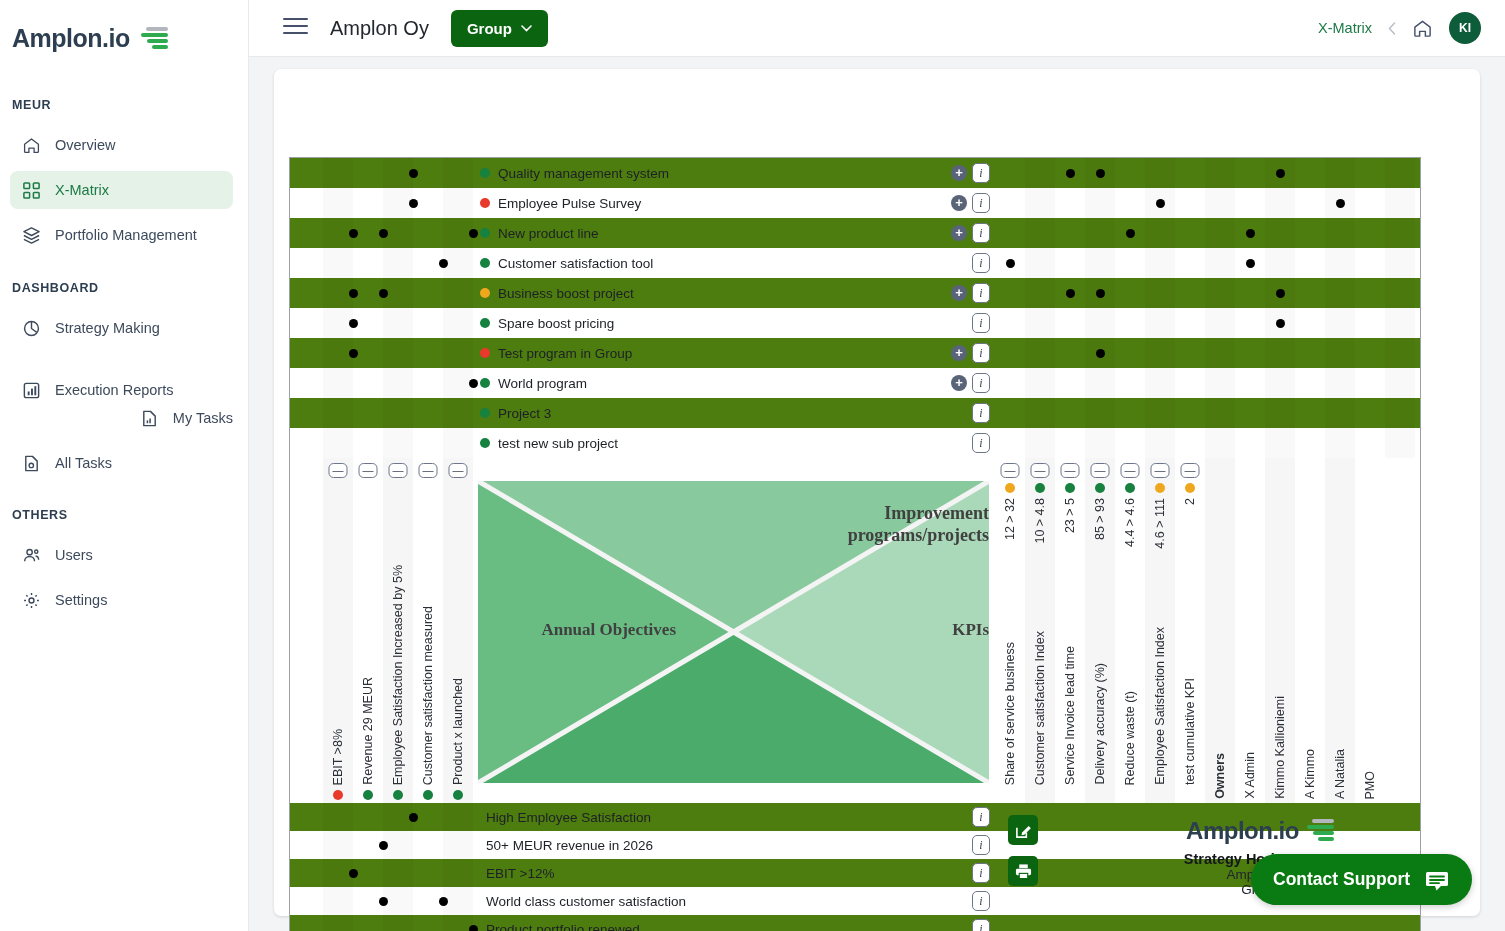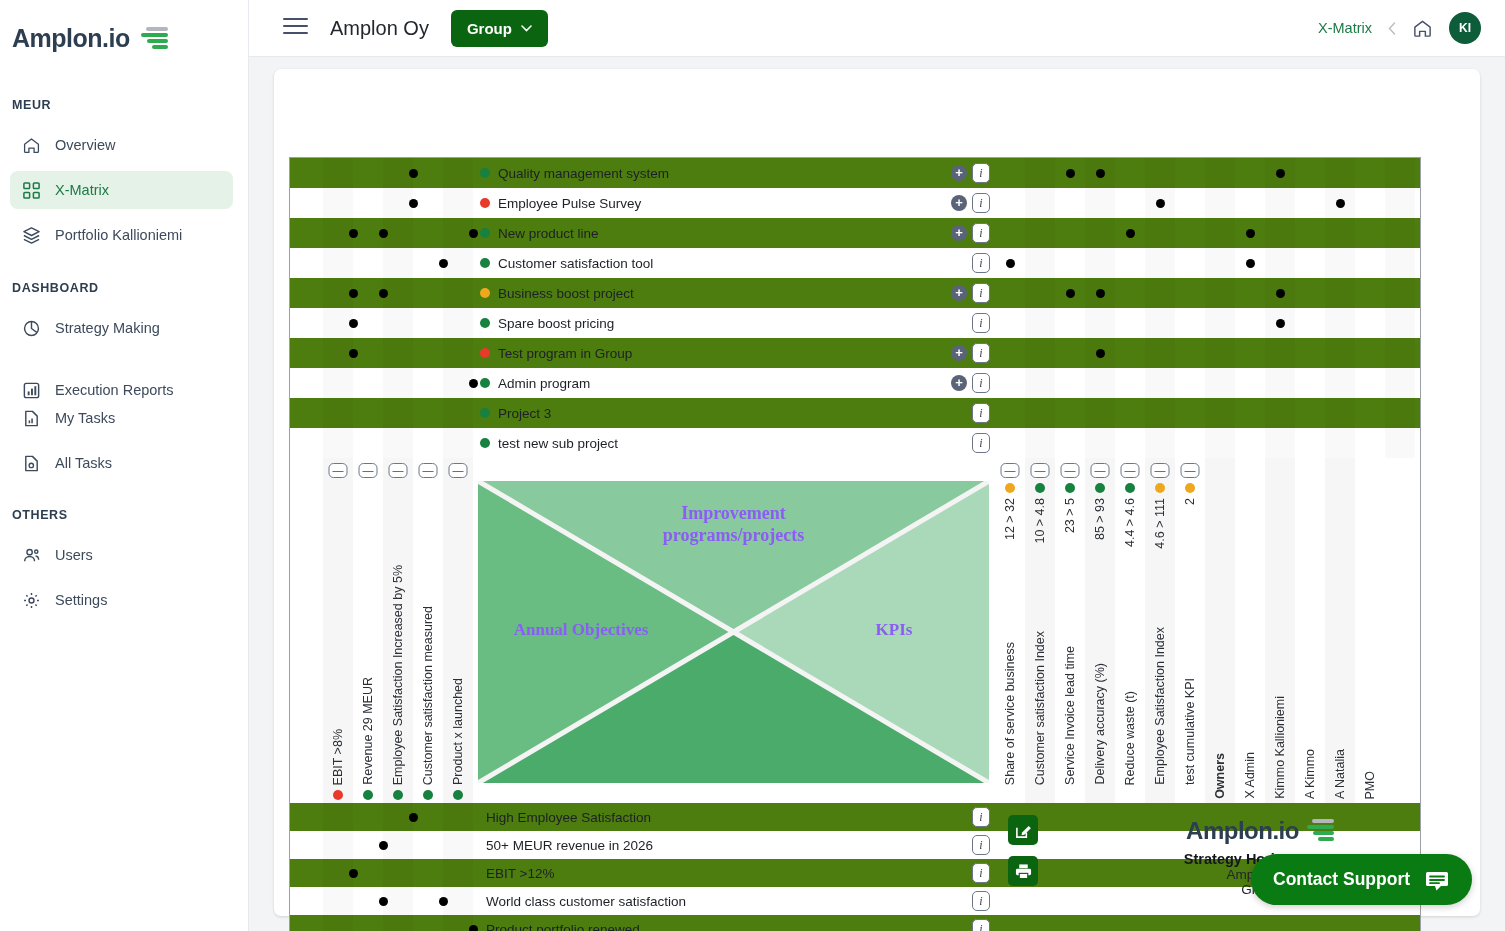--- a/index.html
+++ b/index.html
@@ -167,23 +167,23 @@
   .vtext.name-b { bottom: 18px; font-weight: bold; }
   .vtext.name-nodot { bottom: 4px; }
 
   
   #xbox {
     position: absolute; left: 188px; top: 323px;
     width: 511px; height: 302px;
   }
   #xbox svg { display:block; }
   .xlabel {
-    position: absolute; color: #8b5cf6; font-weight: bold;
+    position: absolute; color: #404040; font-weight: bold;
     font-family: "Liberation Serif", serif;
-    text-align: center; line-height: 1.22;
+    text-align: right; line-height: 1.22;
   }
 
   
   .sq-btn {
     position: absolute; width: 30px; height: 30px; border-radius: 5px;
     background: #0a6410; display: flex; align-items: center; justify-content: center;
     cursor: pointer;
   }
 
   #footerlogo {
@@ -248,21 +248,21 @@
       <div class="nav-item" style="top: 216px;">
         <span style="display: flex;">
           <svg width="19" height="19" viewBox="0 0 20 20">
             <g fill="none" stroke="currentColor" stroke-width="1.5" stroke-linejoin="round">
               <path d="M10 2L18 6l-8 4-8-4z"></path>
               <path d="M2 10l8 4 8-4"></path>
               <path d="M2 14l8 4 8-4"></path>
             </g>
           </svg>
         </span>
-        <span>Portfolio Kallioniemi</span>
+        <span>Portfolio Management</span>
       </div>
       <div class="nav-item" style="top: 309px;">
         <span style="display: flex;">
           <svg width="19" height="19" viewBox="0 0 20 20">
             <g fill="none" stroke="currentColor" stroke-width="1.5">
               <circle cx="10" cy="10" r="7.3"></circle>
               <path d="M10 3v7l5.5 4"></path>
             </g>
           </svg>
         </span>
@@ -274,21 +274,21 @@
             <rect x="2.5" y="2.5" width="15" height="15" rx="2" fill="none" stroke="currentColor" stroke-width="1.5"></rect>
             <g fill="currentColor">
               <rect x="6" y="11" width="2" height="4"></rect>
               <rect x="9.5" y="8" width="2" height="7"></rect>
               <rect x="13" y="5.5" width="2" height="9.5"></rect>
             </g>
           </svg>
         </span>
         <span>Execution Reports</span>
       </div>
-      <div class="nav-item" style="top: 399px;">
+      <div class="nav-item" style="top: 399px; justify-content: flex-end;">
         <span style="display: flex;">
           <svg width="19" height="19" viewBox="0 0 20 20">
             <path d="M4 2.5h7l5 5v10H4z" fill="none" stroke="currentColor" stroke-width="1.5" stroke-linejoin="round"></path>
             <g fill="currentColor">
               <rect x="7" y="12" width="1.6" height="3"></rect>
               <rect x="9.8" y="10" width="1.6" height="5"></rect>
             </g>
           </svg>
         </span>
         <span>My Tasks</span>
@@ -590,21 +590,21 @@
             <div class="cell shade" style="left: 915px; width: 30px;"></div>
             <div class="cell" style="left: 945px; width: 30px;"></div>
             <div class="cell shade" style="left: 975px; width: 30px;"></div>
             <div class="cell" style="left: 1005px; width: 30px;"></div>
             <div class="cell shade" style="left: 1035px; width: 30px;"></div>
             <div class="cell" style="left: 1065px; width: 30px;"></div>
             <div class="cell shade" style="left: 1095px; width: 30px;"></div>
             <div class="dot-blk" style="left: 178.5px;"></div>
             <div class="rowlabel">
               <span class="statusdot" style="background: rgb(23, 129, 63);"></span>
-              <span>Admin program</span>
+              <span>World program</span>
             </div>
             <div class="btn-plus">+</div>
             <div class="btn-info">i</div>
           </div>
           <div class="row alt" style="top: 240px;">
             <div class="cell shade" style="left: 33px; width: 30px;"></div>
             <div class="cell" style="left: 63px; width: 30px;"></div>
             <div class="cell shade" style="left: 93px; width: 30px;"></div>
             <div class="cell" style="left: 123px; width: 30px;"></div>
             <div class="cell shade" style="left: 153px; width: 30px;"></div>

